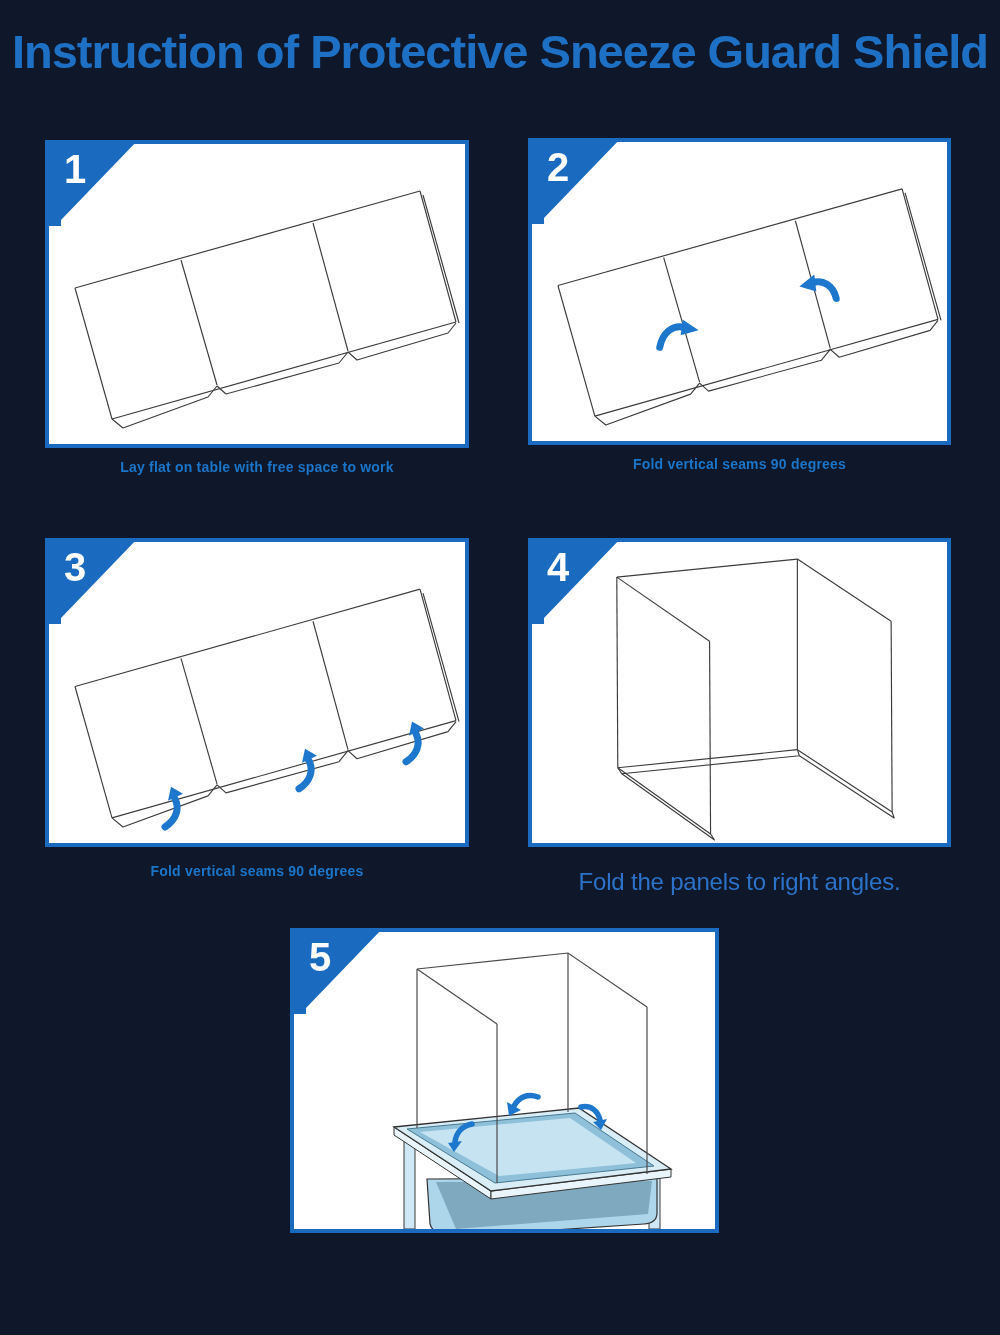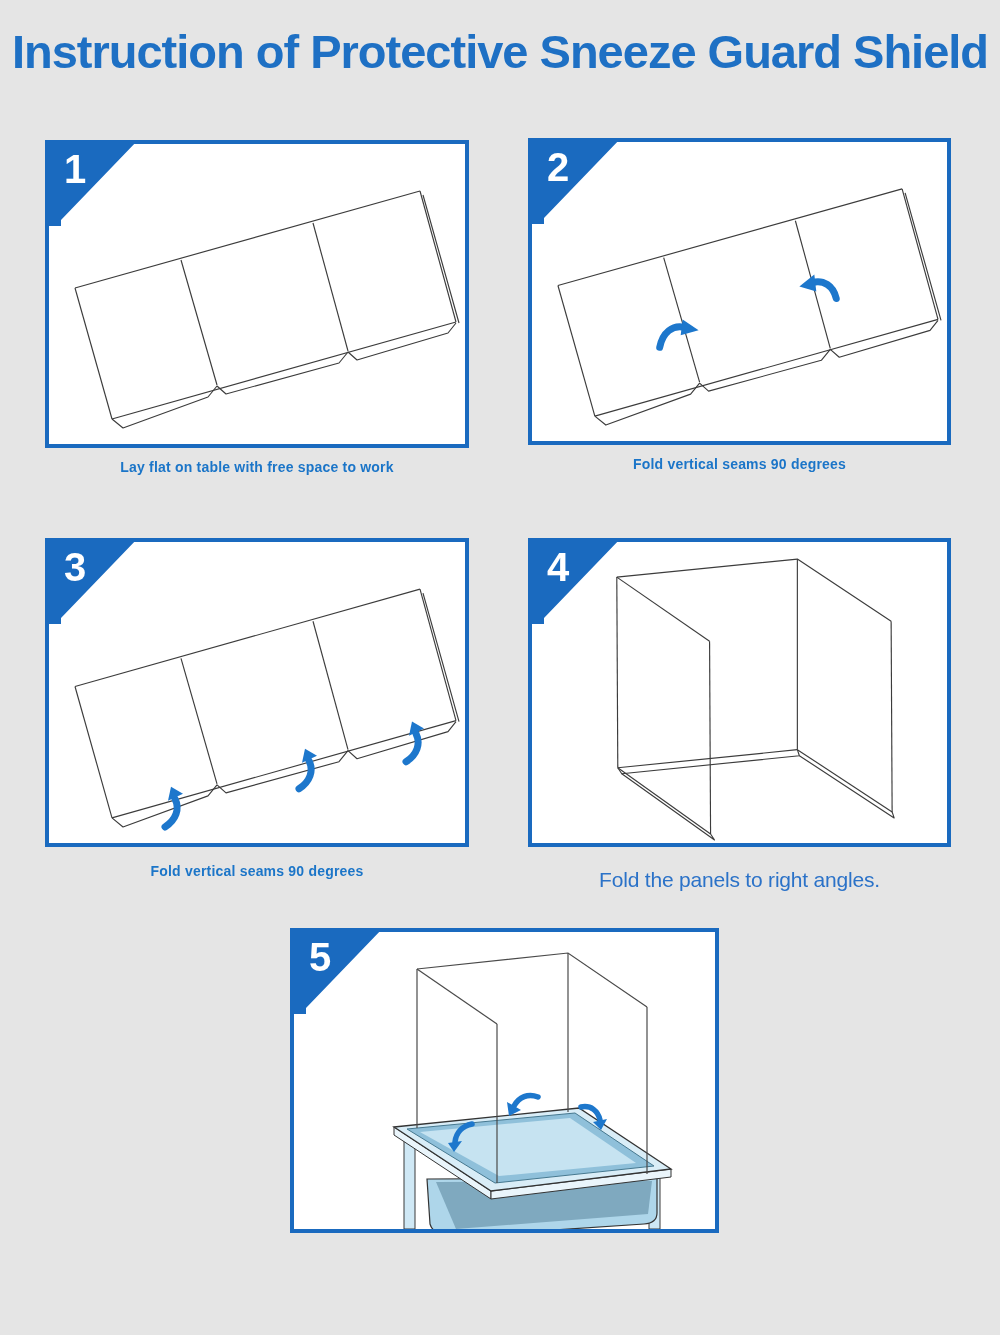--- a/index.html
+++ b/index.html
@@ -1,17 +1,17 @@
 <!DOCTYPE html>
 <html><head>
 <meta charset="utf-8">
 <style>
   html,body{margin:0;padding:0;background:#ffffff;}
   .page{
-    position:relative;width:1000px;height:1335px;background:#e5e5e5;overflow:hidden;
+    position:relative;width:1000px;height:1335px;background:#0f172a;overflow:hidden;
     font-family:"Liberation Sans", sans-serif;
   }
   .title{
     position:absolute;left:0;top:24px;width:1000px;text-align:center;
     font-size:47px;font-weight:bold;letter-spacing:-1px;color:#1e70c4;margin:0;
   }
   .stepbox{
     position:absolute;border:4px solid #1a6abf;background:#ffffff;box-sizing:border-box;
   }
   .s1{left:45px;top:140px;width:424px;height:308px;}
@@ -20,21 +20,21 @@
   .s4{left:528px;top:538px;width:423px;height:309px;}
   .s5{left:290px;top:928px;width:429px;height:305px;}
   .badge{position:absolute;left:-4px;top:-4px;width:100px;height:92px;}
   .badge-num{
     position:absolute;left:15px;top:3px;color:#ffffff;
     font-size:40px;font-weight:bold;line-height:1.1;
   }
   .diagram{position:absolute;left:0;top:0;width:100%;height:100%;}
   .cap{position:absolute;text-align:center;color:#1b75c8;}
   .cap-rounded{font-size:14px;font-weight:bold;letter-spacing:.2px;}
-  .cap-plain{font-size:21px;font-weight:normal;color:#2b72c8;letter-spacing:-.2px;}
+  .cap-plain{font-size:24px;font-weight:normal;color:#2b72c8;letter-spacing:-.2px;}
   .c1{left:45px;top:459px;width:424px;}
   .c2{left:528px;top:456px;width:423px;}
   .c3{left:45px;top:863px;width:424px;}
   .c4{left:528px;top:868px;width:423px;}
   .sheetline{stroke:#3c3c3c;stroke-width:1.15;fill:none;stroke-linejoin:round;}
   .shieldline{stroke:#4a4a4a;stroke-width:1.2;fill:none;}
   .arrow{stroke:#1d77cc;stroke-width:7;fill:none;stroke-linecap:round;}
   .arrow-thin{stroke:#1d77cc;stroke-width:5.5;fill:none;stroke-linecap:round;}
   .arrowhead{fill:#1d77cc;stroke:none;}
 </style>

